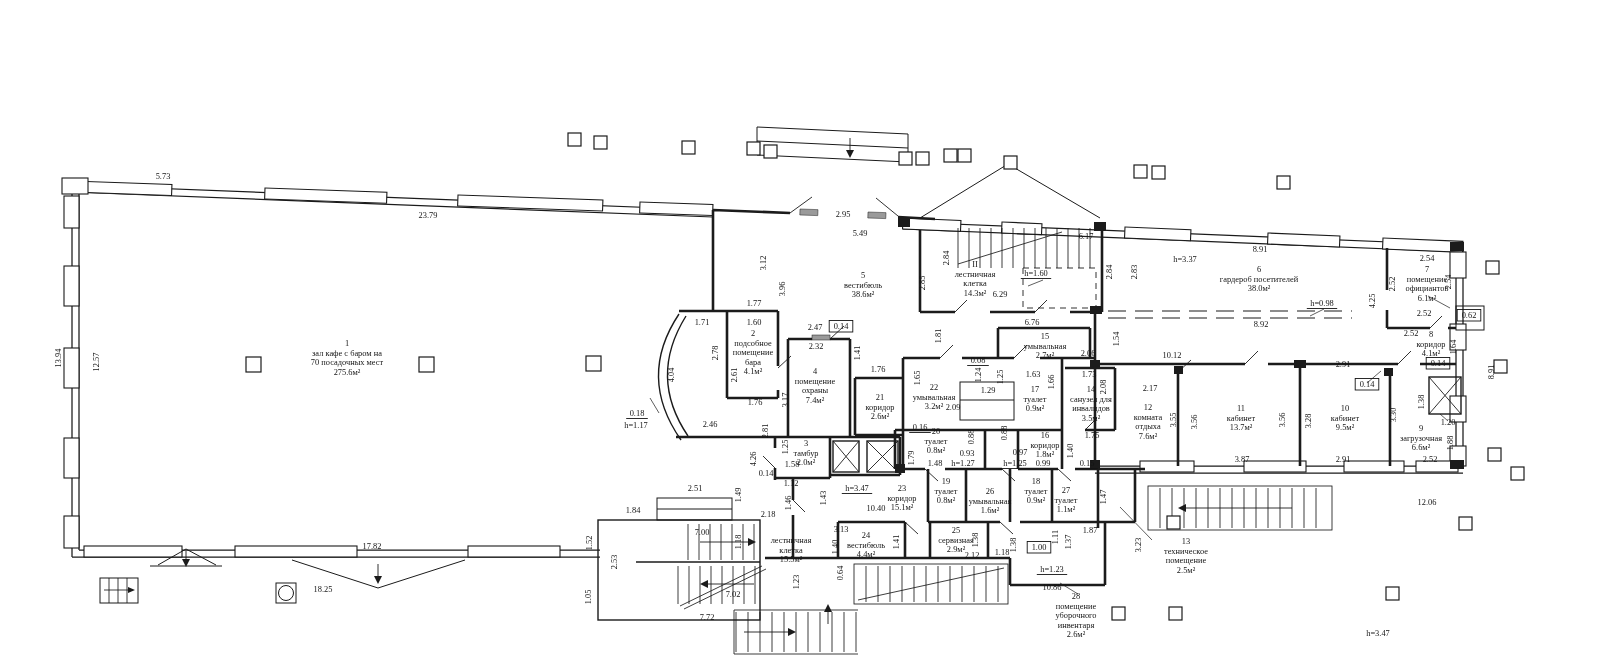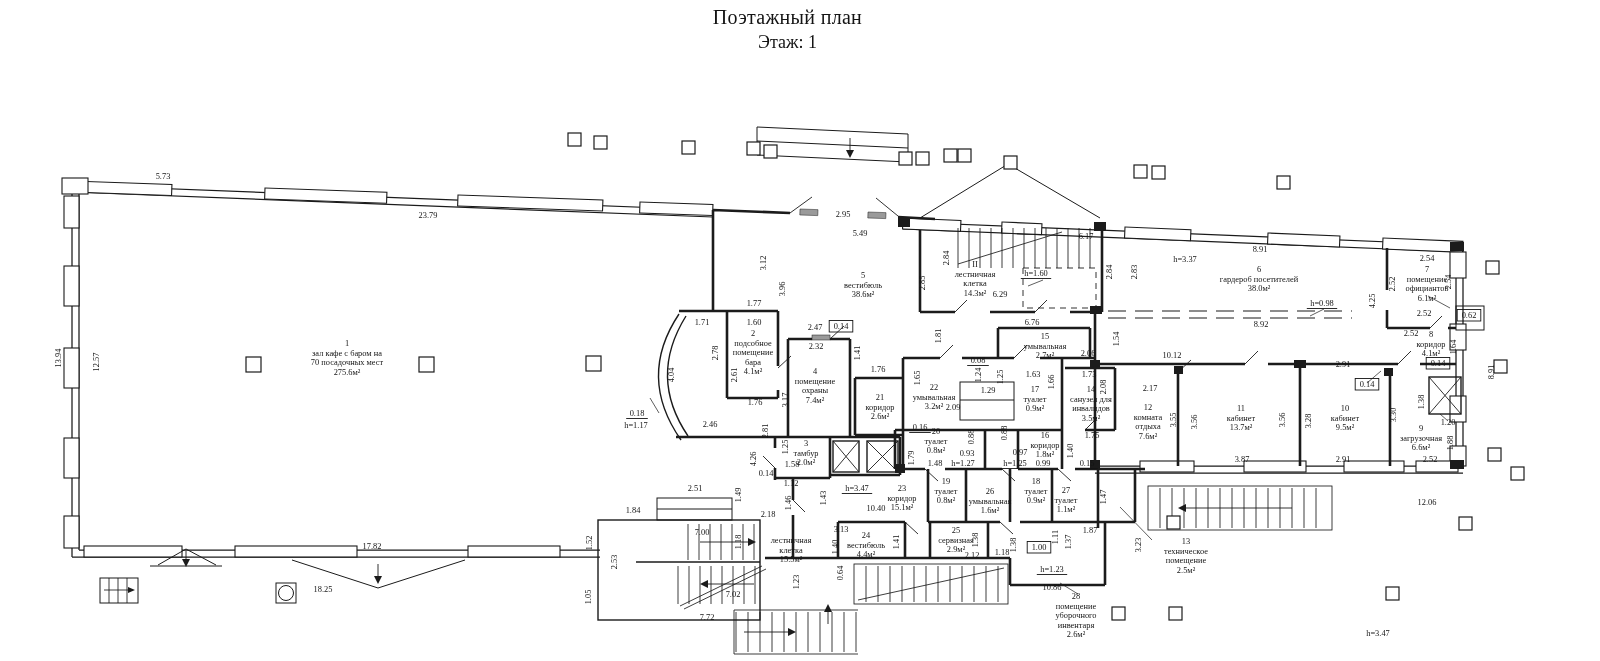--- a/index.html
+++ b/index.html
@@ -24,24 +24,20 @@
   .dash2{stroke:#1b1b1b;stroke-width:.9;fill:none;stroke-dasharray:6 5;}
   .rm,.dim{font-family:"Liberation Serif",serif;font-size:8.4px;fill:#141414;text-anchor:middle;}
   .dimbox{fill:none;stroke:#141414;stroke-width:.9;}
   .dimul{stroke:#141414;stroke-width:.9;}
   .arr{fill:#1b1b1b;stroke:none;}
 </style>
 </head>
 <body>
 
 <div class="stage">
-  <div class="title">
-    <div class="t1">Поэтажный план</div>
-    <div class="t2">Этаж: 1</div>
-  </div>
 
   <svg id="plan" width="1600" height="661" viewBox="0 0 1600 661" xmlns="http://www.w3.org/2000/svg">
 
     <g>
       <path class="w1" d="M72,185 L713,210 M72,192 L713,217 M72,185 L72,557 M79,192 L79,550
                           M72,557 L600,557 M79,550 L600,550
                           M903,222 L1463,245 M903,229 L1463,252
                           M1456,245 L1456,468 M1463,245 L1463,468
                           M1095,466 H1456 M1095,473 H1463"></path>
       <g class="pier">

